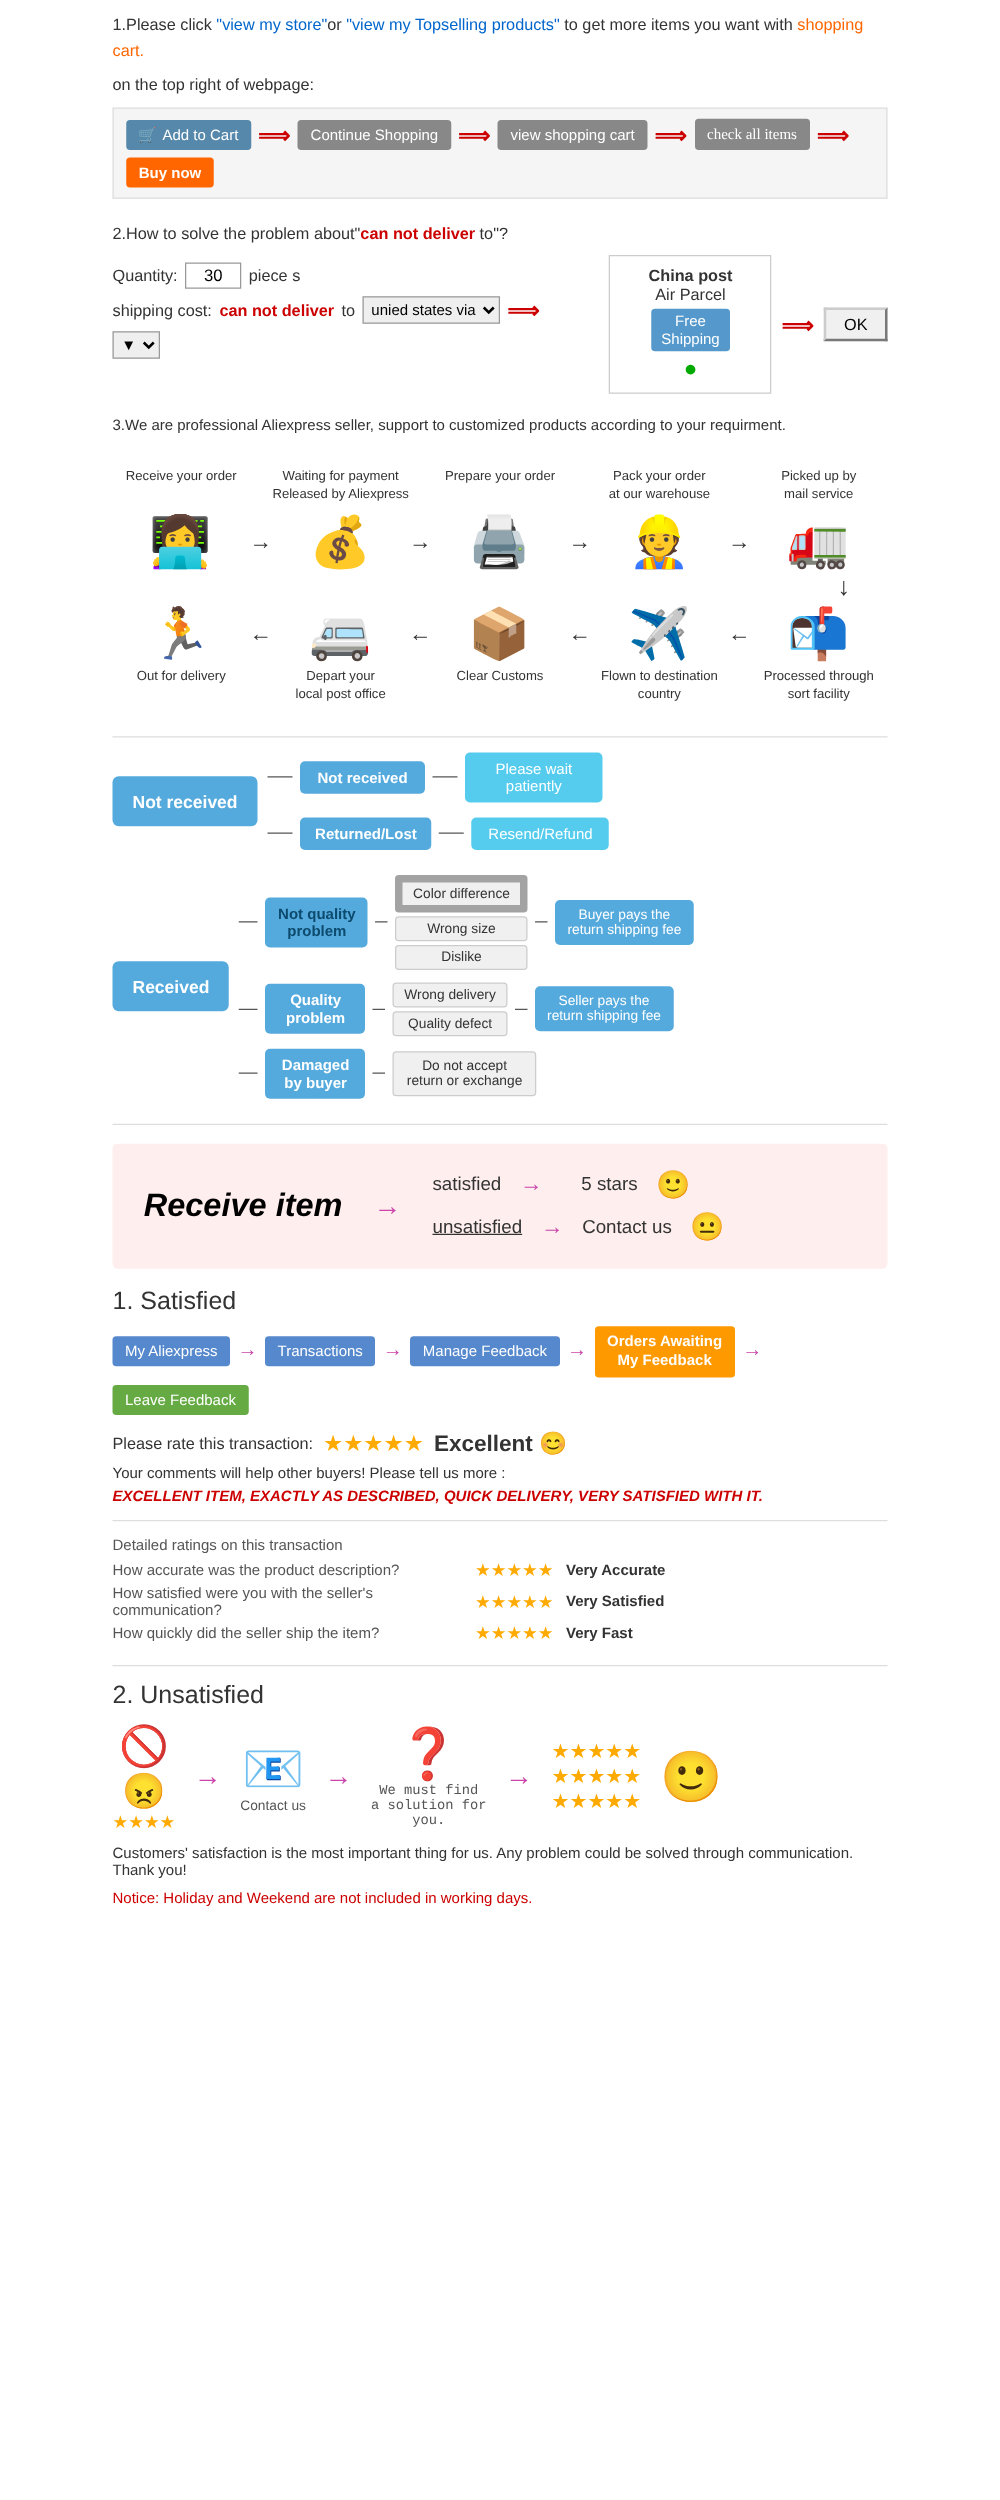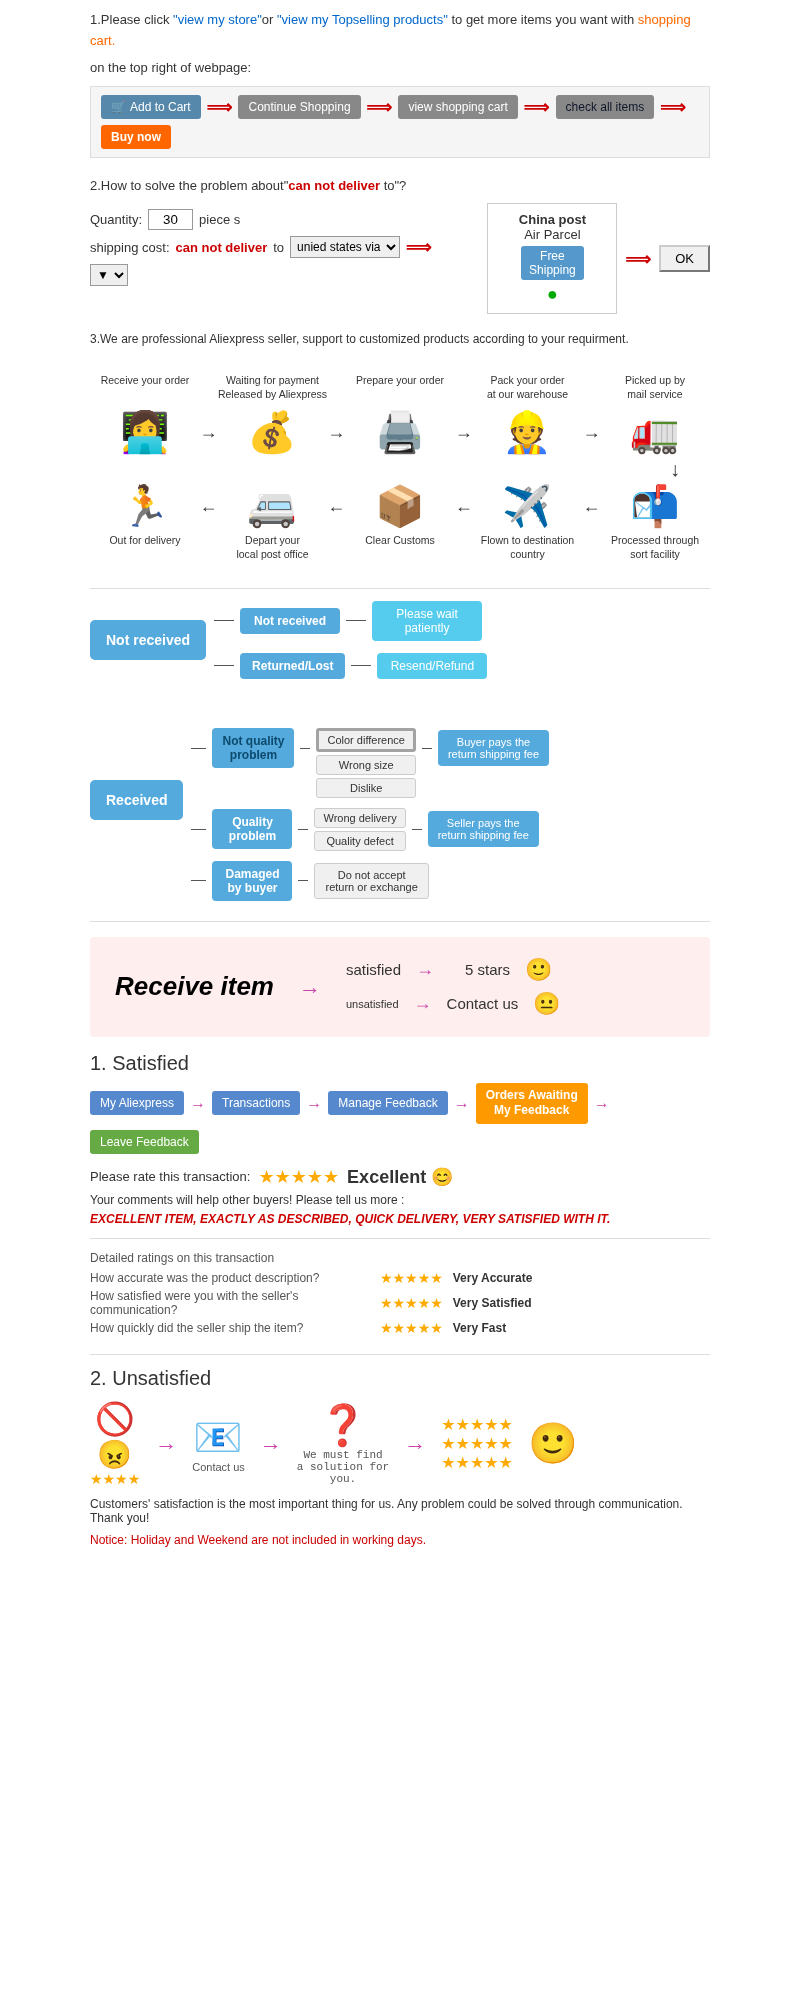--- a/index.html
+++ b/index.html
@@ -9,21 +9,21 @@
 
     
     .step-text { font-size: 13px; line-height: 1.6; margin-bottom: 6px; }
     .link-blue { color: #0066cc; text-decoration: none; }
     .link-orange { color: #ff6600; text-decoration: none; }
     .cart-flow { display: flex; align-items: center; background: #f5f5f5; border: 1px solid #ddd; padding: 8px 10px; margin: 8px 0; gap: 6px; flex-wrap: wrap; }
     .cart-btn { display: inline-flex; align-items: center; gap: 4px; padding: 5px 10px; font-size: 12px; border: none; cursor: pointer; border-radius: 3px; }
     .btn-addcart { background: #5588aa; color: white; }
     .btn-continue { background: #888; color: white; }
     .btn-viewcart { background: #888; color: white; }
-    .btn-checkall { background: #888; color: #0f172a; }
+    .btn-checkall { background: #888; color: #ffffff; font-family: Liberation Serif, serif; }
     .btn-buynow { background: #ff6600; color: white; font-weight: bold; }
     .arrow-red { color: #cc0000; font-size: 18px; font-weight: bold; }
 
     
     .problem-section { display: flex; align-items: flex-start; gap: 32px; }
     .problem-left { flex: 1; }
     .qty-row { margin: 6px 0; display: flex; align-items: center; gap: 6px; }
     .qty-input { border: 1px solid #999; padding: 2px 5px; width: 45px; text-align: center; }
     .ship-row { display: flex; align-items: center; gap: 6px; flex-wrap: wrap; }
     .cant-deliver { color: #cc0000; font-weight: bold; }
@@ -199,21 +199,21 @@
 <div style="margin: 10px 0 20px 0;">
   <div style="display:flex;align-items:center;gap:8px;">
     <div style="background:#55aadd;color:white;padding:12px 16px;border-radius:5px;font-weight:bold;font-size:14px;min-width:75px;text-align:center;">Received</div>
     <div style="display:flex;flex-direction:column;gap:10px;">
 
       <div style="display:flex;align-items:center;gap:6px;">
         <div style="width:15px;border-top:1px solid #555;"></div>
         <div style="background:#55aadd;color:#0c4a6e;padding:6px 10px;border-radius:4px;font-size:12px;font-weight:bold;min-width:80px;text-align:center;">Not quality<br>problem</div>
         <div style="width:10px;border-top:1px solid #555;"></div>
         <div style="display:flex;flex-direction:column;gap:3px;">
-          <div style="background:#f0f0f0;border:3px solid #a3a3a3;padding:3px 8px;border-radius:3px;font-size:11px;text-align:center;margin-top:29px;">Color difference</div>
+          <div style="background:#f0f0f0;border:6px solid #a3a3a3;padding:3px 8px;border-radius:3px;font-size:11px;text-align:center;">Color difference</div>
           <div style="background:#f0f0f0;border:1px solid #ccc;padding:3px 8px;border-radius:3px;font-size:11px;text-align:center;">Wrong size</div>
           <div style="background:#f0f0f0;border:1px solid #ccc;padding:3px 8px;border-radius:3px;font-size:11px;text-align:center;">Dislike</div>
         </div>
         <div style="width:10px;border-top:1px solid #555;"></div>
         <div style="background:#55aadd;color:white;padding:6px 10px;border-radius:4px;font-size:11px;min-width:100px;text-align:center;">Buyer pays the<br>return shipping fee</div>
       </div>
 
       <div style="display:flex;align-items:center;gap:6px;">
         <div style="width:15px;border-top:1px solid #555;"></div>
         <div style="background:#55aadd;color:white;padding:6px 10px;border-radius:4px;font-size:12px;font-weight:bold;min-width:80px;text-align:center;">Quality<br>problem</div>
@@ -242,21 +242,21 @@
   <div style="font-size:26px;font-weight:bold;font-style:italic;color:#000000;">Receive item</div>
   <div style="font-size:22px;color:#cc44aa;font-weight:bold;">→</div>
   <div>
     <div style="display:flex;align-items:center;gap:15px;margin-bottom:8px;">
       <span style="font-size:15px;">satisfied</span>
       <span style="color:#cc44aa;font-size:18px;">→</span>
       <span style="font-size:15px;margin-left:16px;">5 stars</span>
       <span style="font-size:22px;">🙂</span>
     </div>
     <div style="display:flex;align-items:center;gap:15px;">
-      <span style="font-size:11px;">unsatisfied</span>
+      <span style="font-size:15px;text-decoration:underline;">unsatisfied</span>
       <span style="color:#cc44aa;font-size:18px;">→</span>
       <span style="font-size:15px;">Contact us</span>
       <span style="font-size:22px;">😐</span>
     </div>
   </div>
 </div>
 
 <div class="section">
   <h2 class="section-header"><span>1.</span> <span>Satisfied</span></h2>
   <div class="feedback-flow">

